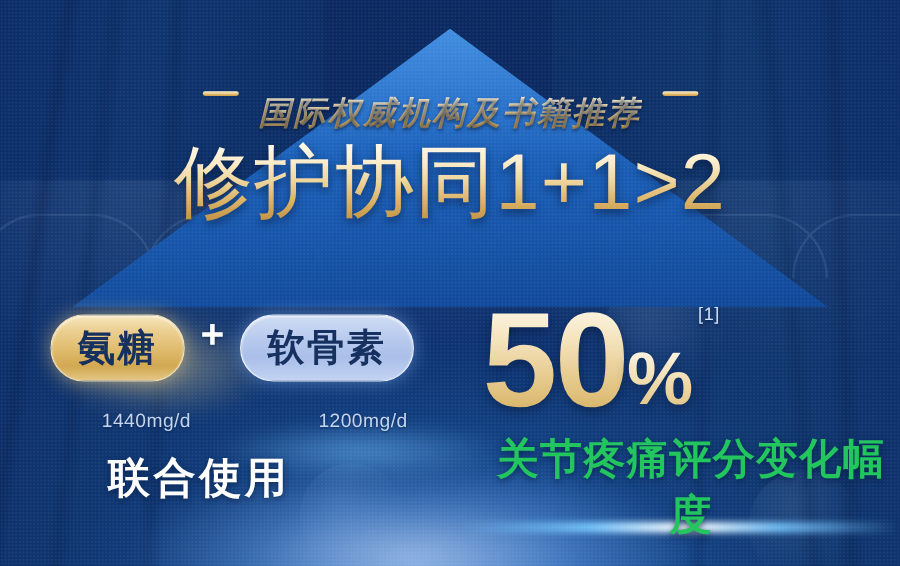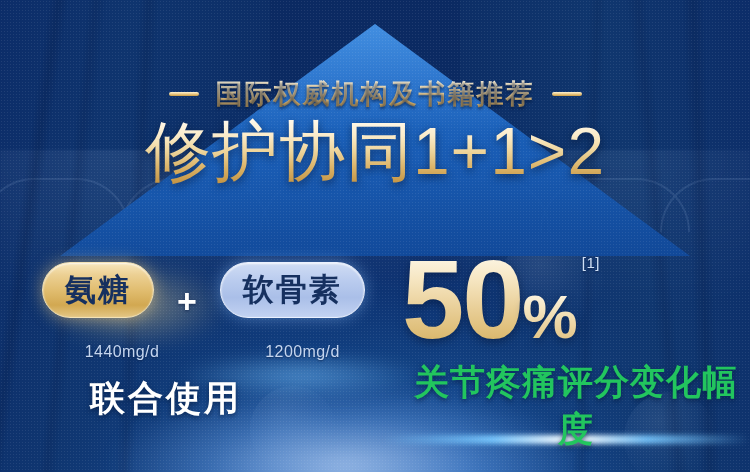--- a/index.html
+++ b/index.html
@@ -66,38 +66,38 @@
     background:radial-gradient(ellipse at center, rgba(255,228,150,.42) 0%, rgba(255,215,120,0) 70%);
     filter:blur(9px);}
   .dots{position:absolute;inset:0;opacity:.16;
     background-image:radial-gradient(rgba(255,255,255,.5) .5px, rgba(0,0,0,0) .6px);
     background-size:3px 3px;}
 
   
   .content{position:absolute;inset:0;}
 
   .eyebrow{position:absolute;top:76px;left:0;width:100%;text-align:center;
-    display:flex;align-items:center;justify-content:center;gap:17px;}
+    display:flex;justify-content:center;gap:17px;font-style:italic;}
   .eyebrow .dash{width:30px;height:4px;border-radius:2px;
     background:linear-gradient(180deg,#fdf3d4 0%,#e8c680 55%,#c79a44 100%);}
   .eyebrow .txt{
     font-size:27px;font-weight:bold;letter-spacing:2px;
     background:linear-gradient(180deg,#fffaec 0%,#f6e4ba 34%,#e3c07e 62%,#c99b48 100%);
     -webkit-background-clip:text;background-clip:text;color:transparent;
     text-shadow:0 2px 3px rgba(4,18,48,.55);}
 
   .headline{position:absolute;top:118px;left:0;width:100%;text-align:center;
     font-size:66px;font-weight:normal;letter-spacing:1px;line-height:1;
     background:linear-gradient(180deg,#fffaef 0%,#fbeccb 26%,#eed59c 50%,#dcb469 74%,#c29343 100%);
     -webkit-background-clip:text;background-clip:text;color:transparent;
     filter:drop-shadow(0 3px 4px rgba(4,18,48,.6));}
 
   
   .left-block{position:absolute;left:42px;top:262px;width:360px;}
-  .pills{display:flex;align-items:flex-end;gap:23px;}
+  .pills{display:flex;align-items:flex-start;gap:13px;}
   .pill{height:56px;border-radius:28px;display:flex;align-items:center;justify-content:center;
     padding:0 22px;font-size:31px;font-weight:bold;letter-spacing:2px;color:#16305f;}
   .pill-gold{background:linear-gradient(180deg,#f7e6bd 0%,#ecd093 22%,#e0bc6e 52%,#d2a851 78%,#e3c684 100%);
     border:1px solid #f3e2b6;
     box-shadow:0 0 16px rgba(255,214,130,.5), inset 0 1px 2px rgba(255,255,255,.75);}
   .pill-blue{background:linear-gradient(180deg,#cfdcf4 0%,#b9cbee 34%,#aabfe8 64%,#c2d2f2 100%);
     border:1px solid #eaf1ff;
     box-shadow:0 0 16px rgba(150,200,255,.45), inset 0 1px 2px rgba(255,255,255,.8);}
   .plus{font-size:34px;font-weight:bold;color:#ffffff;line-height:1;
     text-shadow:0 1px 3px rgba(6,24,60,.6);}

